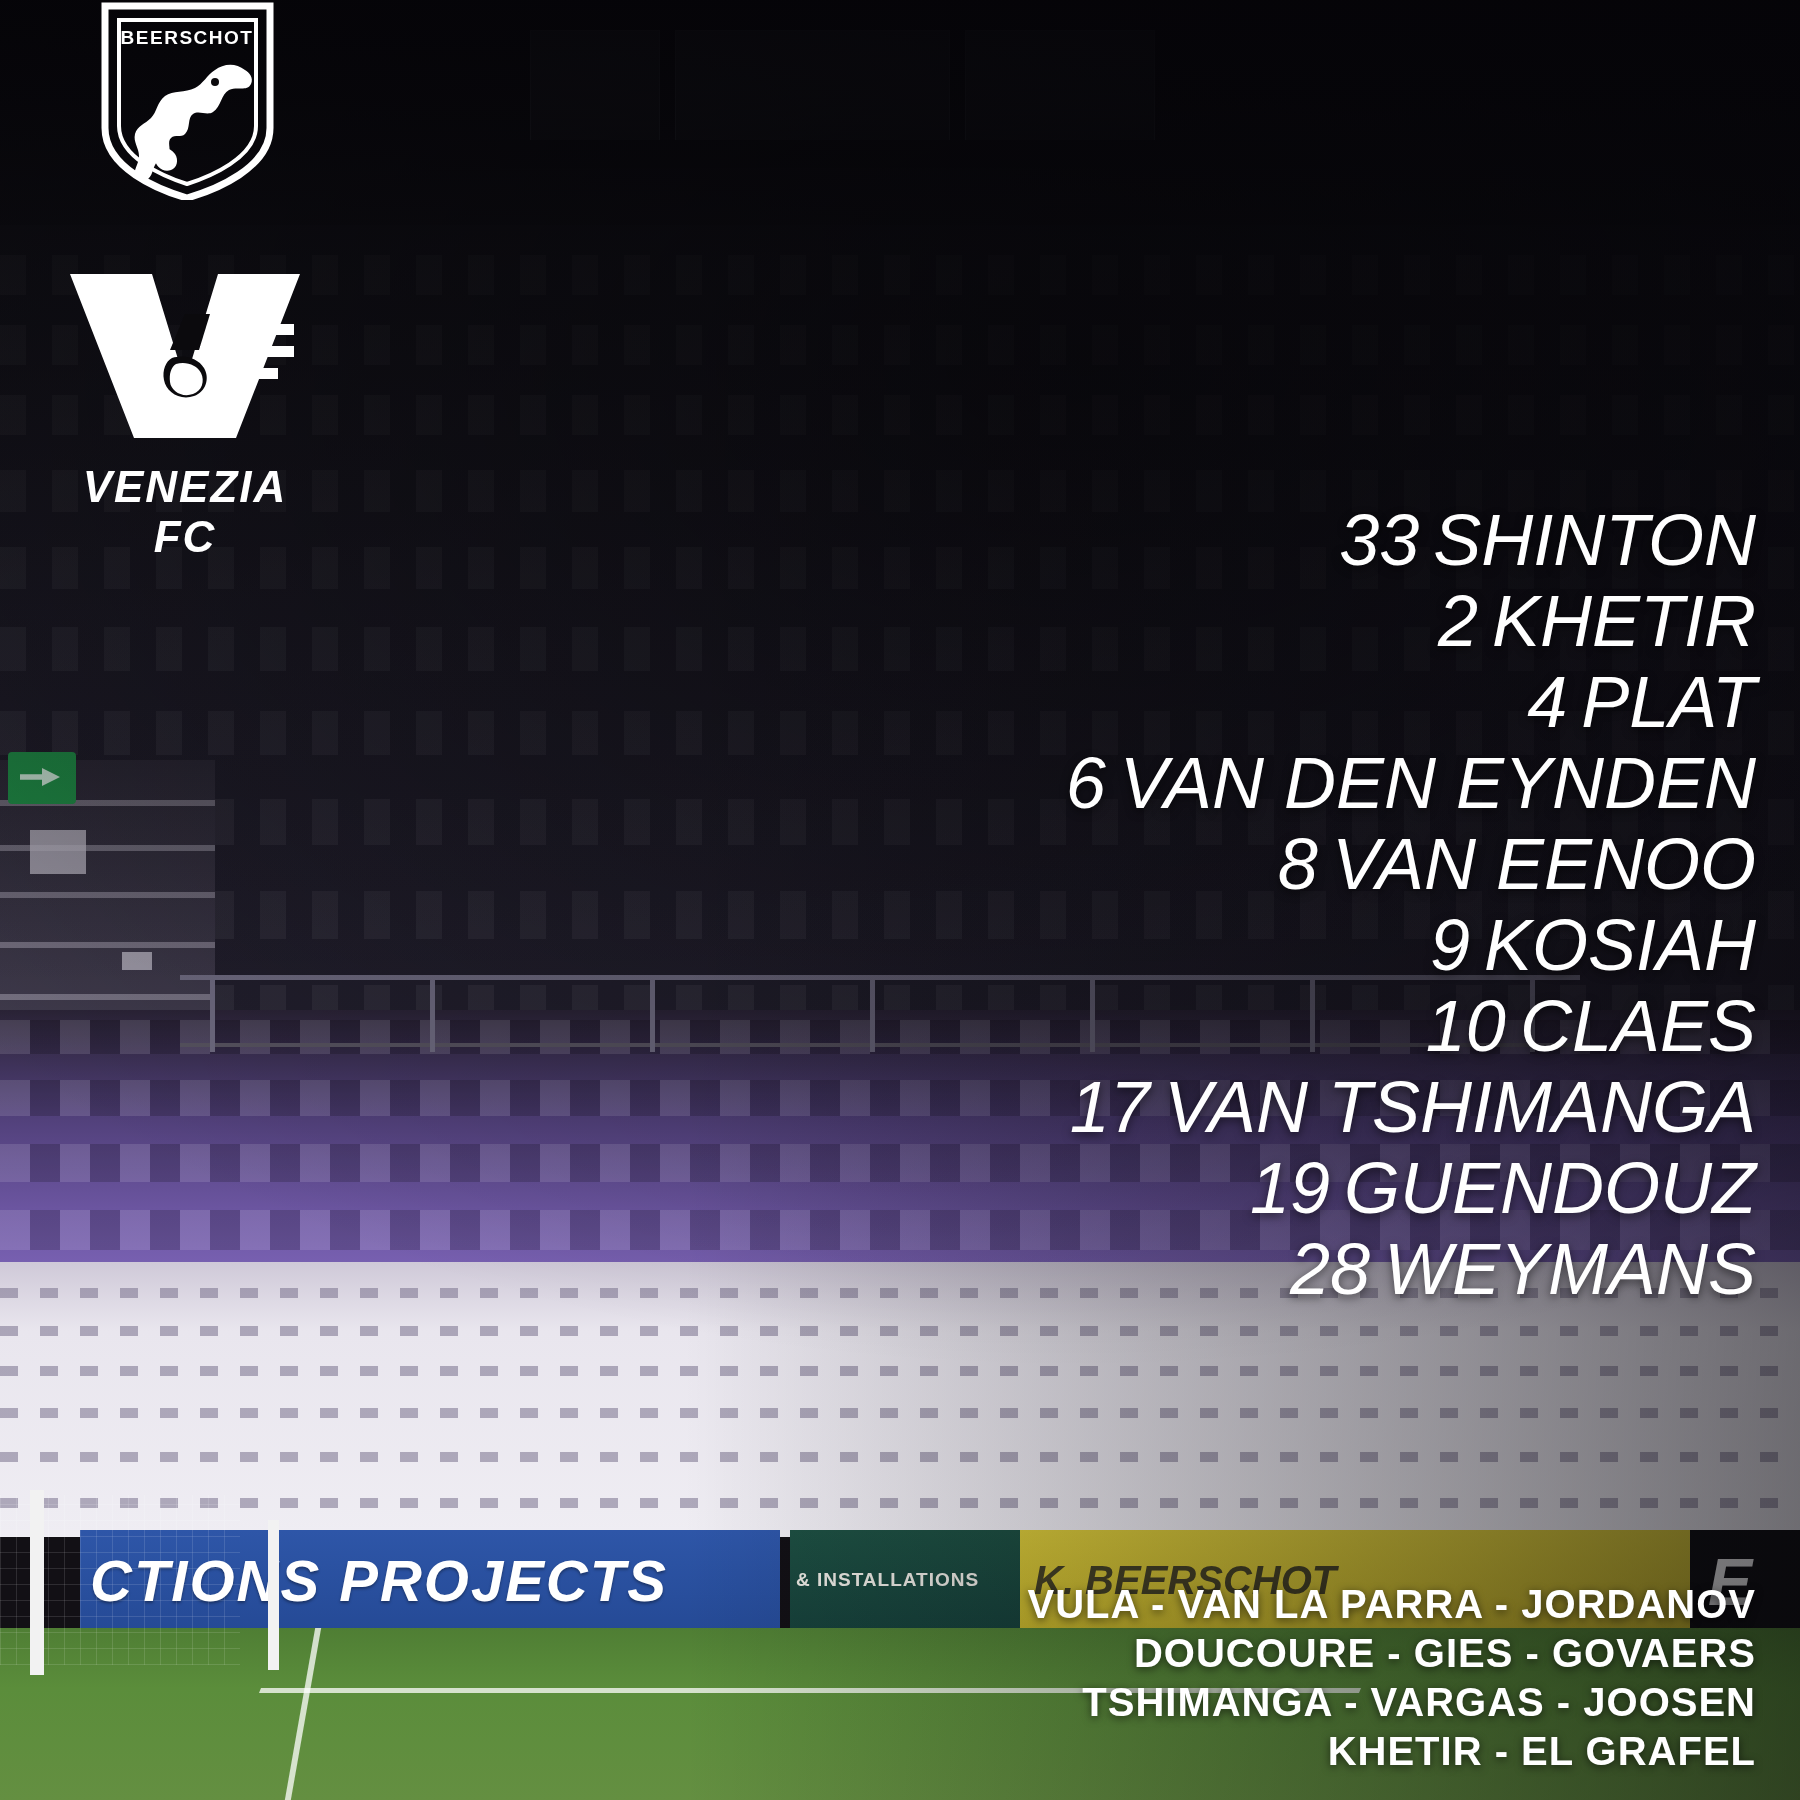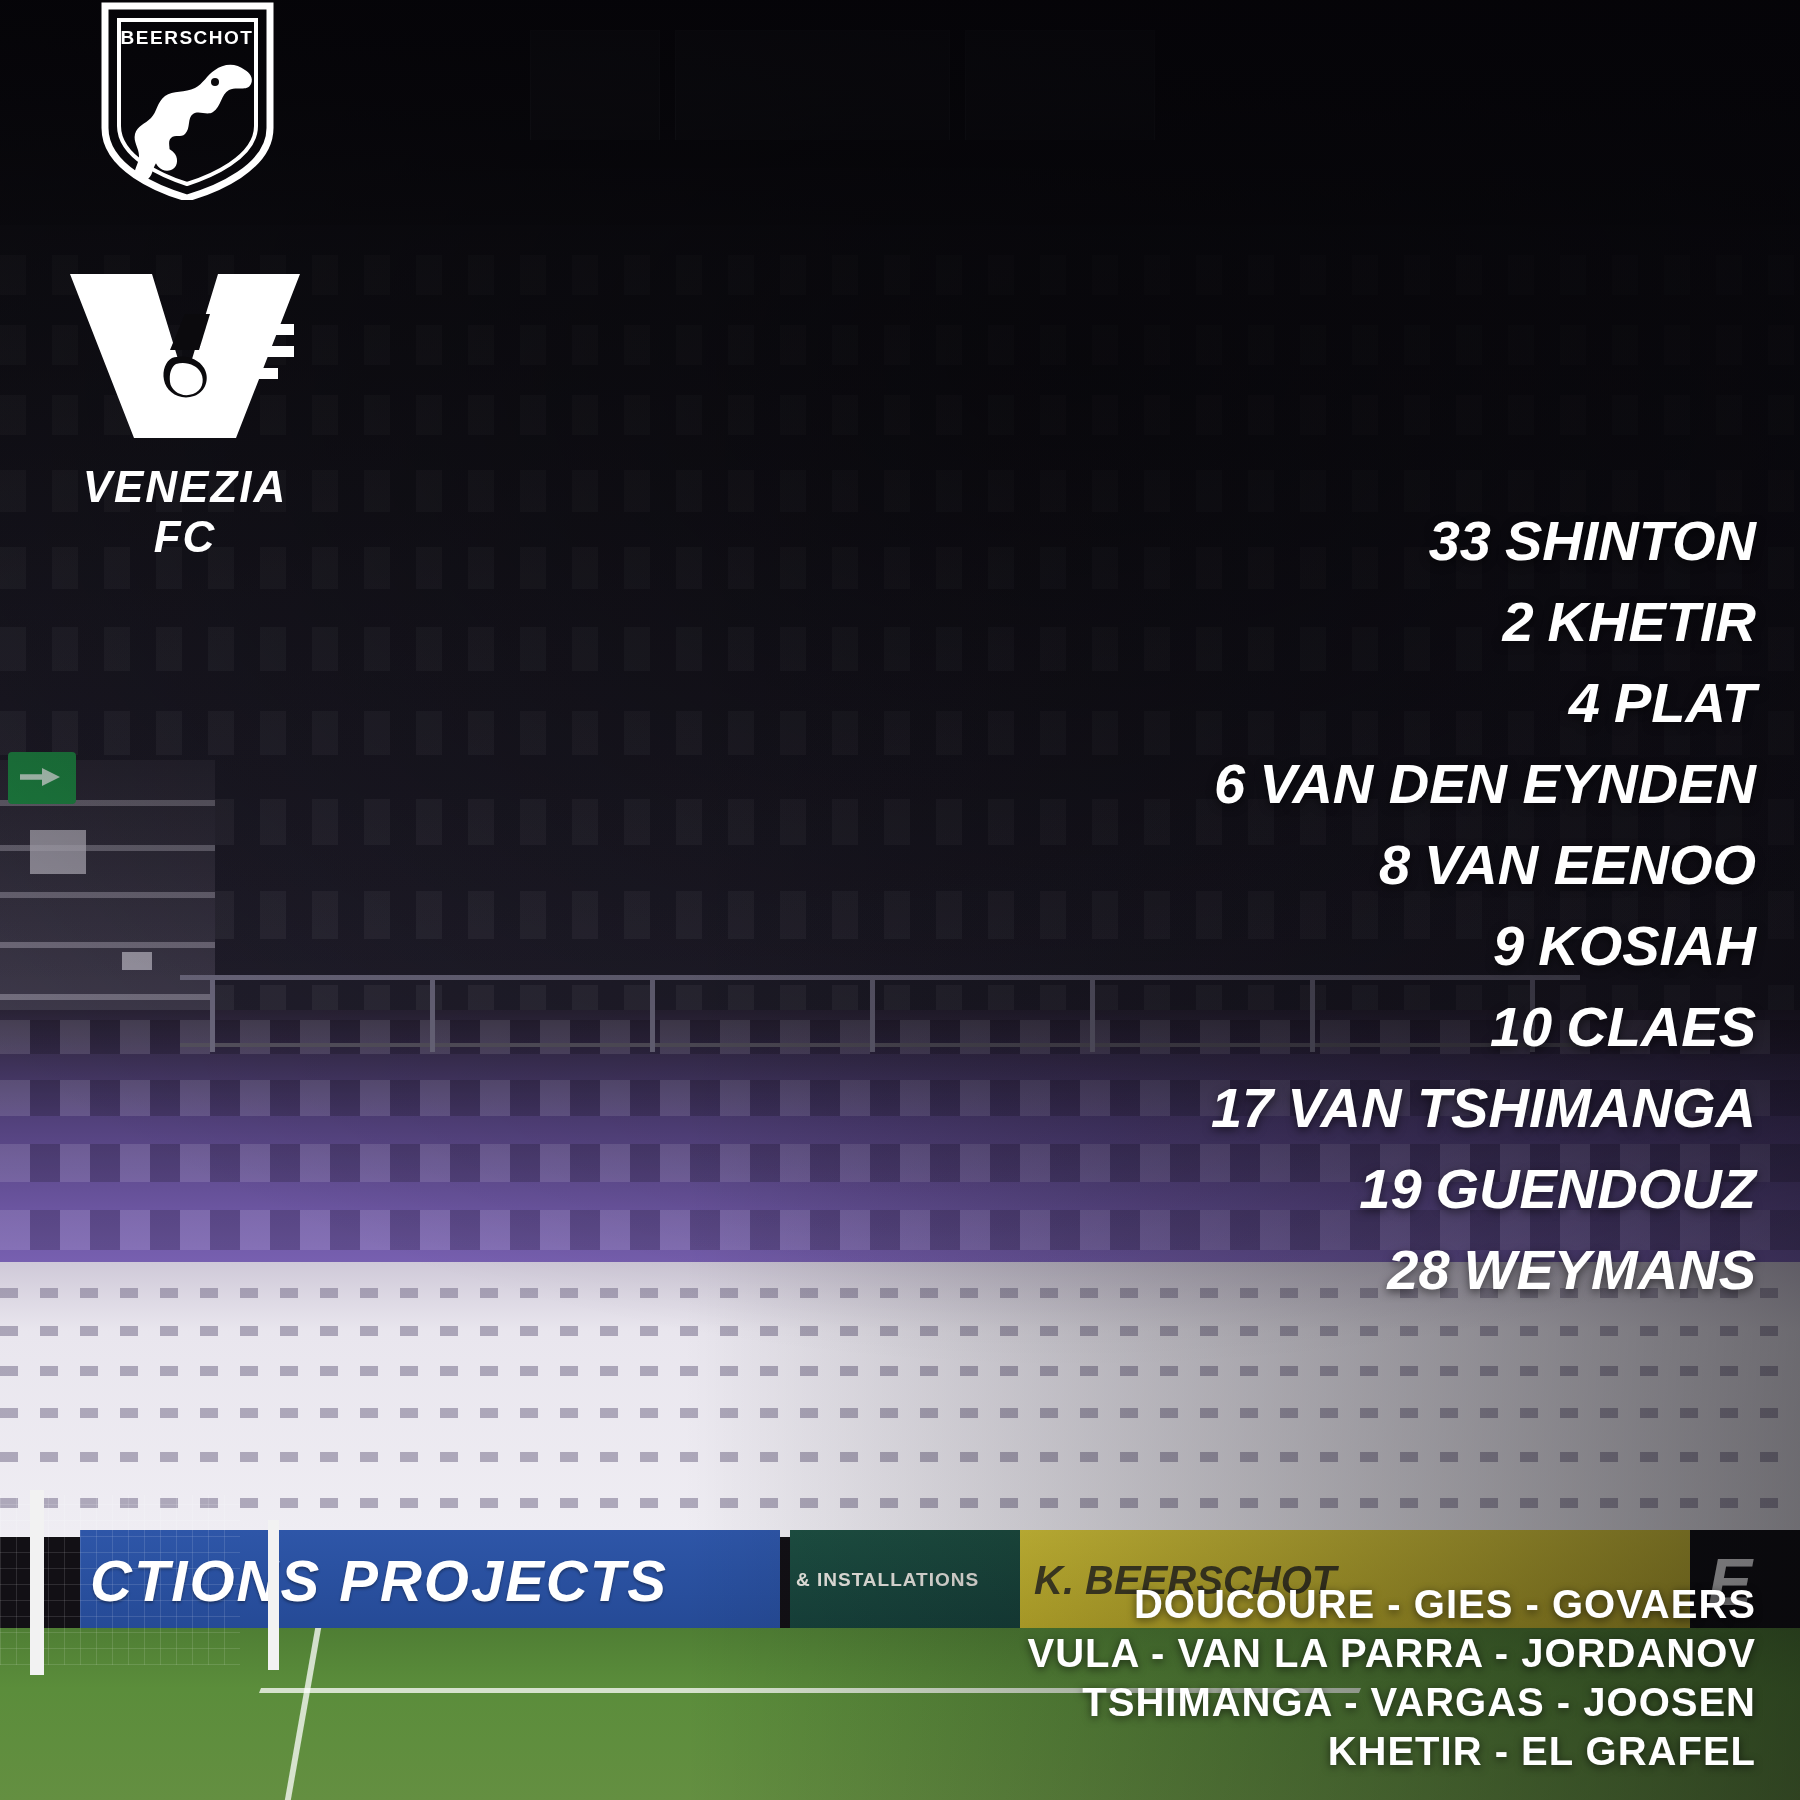--- a/index.html
+++ b/index.html
@@ -187,22 +187,22 @@
 
   .lineup {
     position:absolute; right:44px; top:500px;
     width:1120px;
     text-align:right;
   }
   .player {
     color:#ffffff;
     font-family:"Liberation Sans", sans-serif;
     font-style:italic;
-    font-weight:bold;
-    font-size:56px;
+    font-weight:normal;
+    font-size:72px;
     line-height:81px;
     letter-spacing:0px;
     white-space:nowrap;
     text-shadow:0 3px 10px rgba(0,0,0,.55);
   }
   .player .num { margin-right:14px; }
 
   .bench {
     position:absolute; right:44px; bottom:24px;
     text-align:right; width:1100px;
@@ -365,19 +365,19 @@
     </div>
     <div class="player">
       <span class="num">19</span><span>GUENDOUZ</span>
     </div>
     <div class="player">
       <span class="num">28</span><span>WEYMANS</span>
     </div>
   </div>
 
   <div class="bench">
+    <div class="bench-line">VULA - VAN LA PARRA - JORDANOV</div>
     <div class="bench-line">DOUCOURE  - GIES - GOVAERS</div>
-    <div class="bench-line">VULA - VAN LA PARRA - JORDANOV</div>
     <div class="bench-line">TSHIMANGA - VARGAS - JOOSEN</div>
     <div class="bench-line">KHETIR - EL GRAFEL</div>
   </div>
 
 </div>
 
 </body></html>

